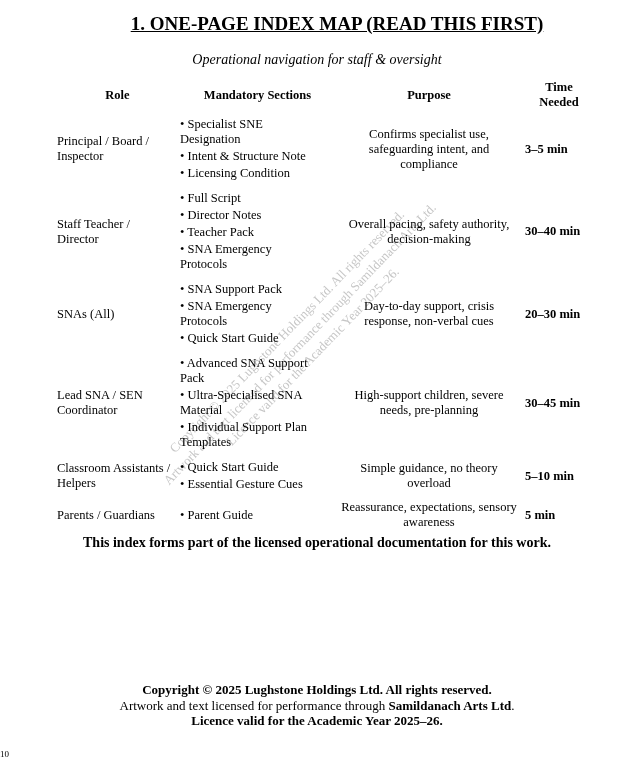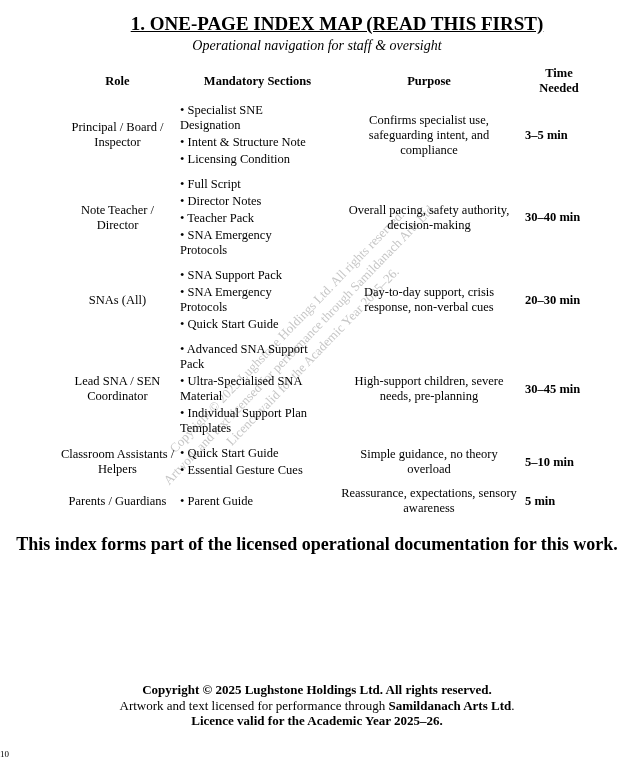--- a/index.html
+++ b/index.html
@@ -30,21 +30,21 @@
   .doc-title {
     margin: 12px 0 0 0;
     font-size: 19px;
     line-height: 23px;
     font-weight: bold;
     text-align: center;
     text-decoration: underline;
     padding-left: 40px;
   }
   .doc-subtitle {
-    margin: 2px 0 0 0;
+    margin: 16px 0 0 0;
     font-size: 14px;
     line-height: 17px;
     font-style: italic;
     text-align: center;
   }
   table.index-table {
     margin: 10px 0 0 55px;
     width: 540px;
     border-collapse: collapse;
     table-layout: fixed;
@@ -61,29 +61,29 @@
     vertical-align: middle;
     padding: 2px 0;
     white-space: pre-line;
   }
   .index-table td {
     font-size: 12.5px;
     line-height: 15px;
     vertical-align: middle;
     padding: 3px 2px;
   }
-  td.role-cell { text-align: center; white-space: pre-line; }
+  td.role-cell { text-align: left; white-space: pre-line; }
   td.sections-cell { text-align: left; padding-left: 0; margin-top: 38px; }
   .bullet-item { white-space: pre-line; margin: 2px 0; }
   td.purpose-cell { text-align: center; white-space: pre-line; }
   td.time-cell { font-weight: bold; }
   .statement {
-    margin-top: 15px;
-    text-align: center;
-    font-size: 18px;
+    margin-top: 2px;
+    text-align: center;
+    font-size: 14px;
     font-weight: bold;
   }
   .footer-block {
     position: absolute;
     top: 682px;
     left: 0;
     width: 634px;
     text-align: center;
     font-size: 13px;
     line-height: 15.5px;
@@ -141,21 +141,21 @@
 Designation</div>
               <div class="bullet-item">• Intent &amp; Structure Note</div>
               <div class="bullet-item">• Licensing Condition</div>
             </td>
           <td class="purpose-cell">Confirms specialist use,
 safeguarding intent, and
 compliance</td>
           <td class="time-cell">3–5 min</td>
         </tr>
         <tr>
-          <td class="role-cell">Note Teacher /
+          <td class="role-cell">Staff Teacher /
 Director</td>
           <td class="sections-cell">
               <div class="bullet-item">• Full Script</div>
               <div class="bullet-item">• Director Notes</div>
               <div class="bullet-item">• Teacher Pack</div>
               <div class="bullet-item">• SNA Emergency
 Protocols</div>
             </td>
           <td class="purpose-cell">Overall pacing, safety authority,
 decision-making</td>

